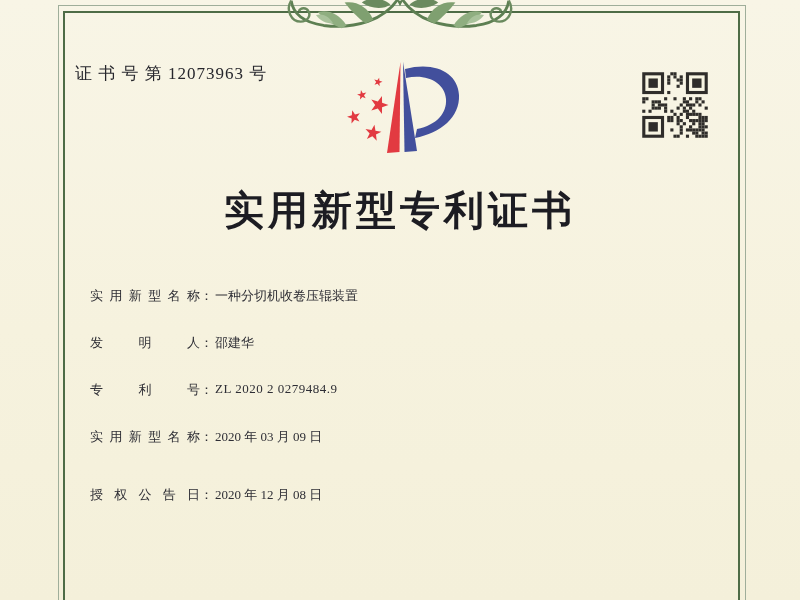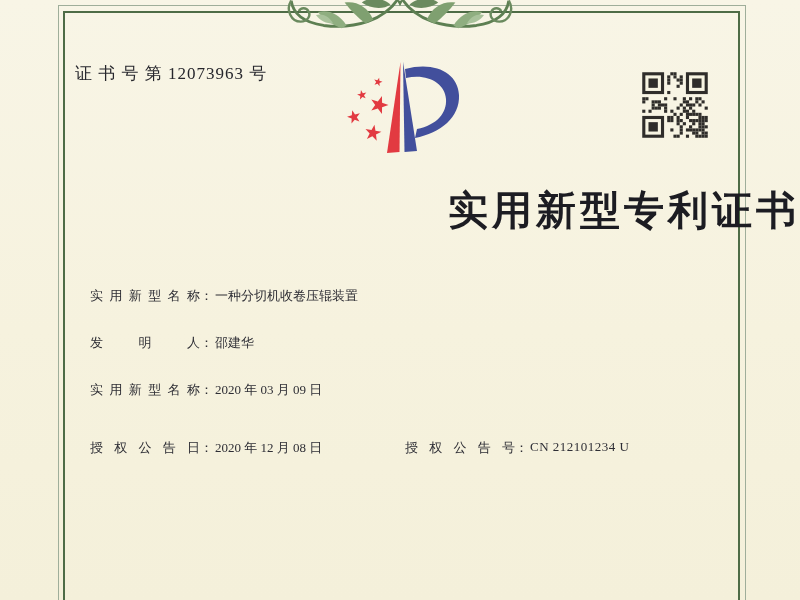--- a/index.html
+++ b/index.html
@@ -29,21 +29,21 @@
     white-space:nowrap;
   }
   .logo{
     position:absolute;left:343px;top:59px;width:122px;height:100px;
   }
   .qr{
     position:absolute;left:636px;top:66px;width:78px;height:78px;
   }
   .title{
     position:absolute;left:0;top:183px;width:100%;
-    text-align:right;
+    text-align:center;
     font-size:40px;font-weight:600;letter-spacing:4px;
     color:#1c1c22;white-space:nowrap;
   }
   .fields{
     position:absolute;left:90px;top:287px;width:630px;
   }
   .row{
     position:relative;
     height:47px;
     font-size:13px;
@@ -231,30 +231,30 @@
   <div class="fields">
 
     <div class="row">
       <span class="lbl">实用新型名称</span><span class="colon">：</span><span class="val">一种分切机收卷压辊装置</span>
     </div>
 
     <div class="row">
       <span class="lbl">发明人</span><span class="colon">：</span><span class="val">邵建华</span>
     </div>
 
+    <div class="row">
+      <span class="lbl">专利号</span><span class="colon">：</span><span class="val val-latin">ZL 2020 2 0279484.9</span>
+    </div>
 
     <div class="row">
       <span class="lbl">实用新型名称</span><span class="colon">：</span><span class="val">2020 年 03 月 09 日</span>
     </div>
 
 
 
     <div class="row row-split">
       <span class="group">
         <span class="lbl">授权公告日</span><span class="colon">：</span><span class="val">2020 年 12 月 08 日</span>
       </span>
-      <span class="group right">
-        <span class="lbl">授权公告号</span><span class="colon">：</span><span class="val val-latin">CN 212101234 U</span>
-      </span>
     </div>
 
   </div>
 </div>
 
 </body></html>

